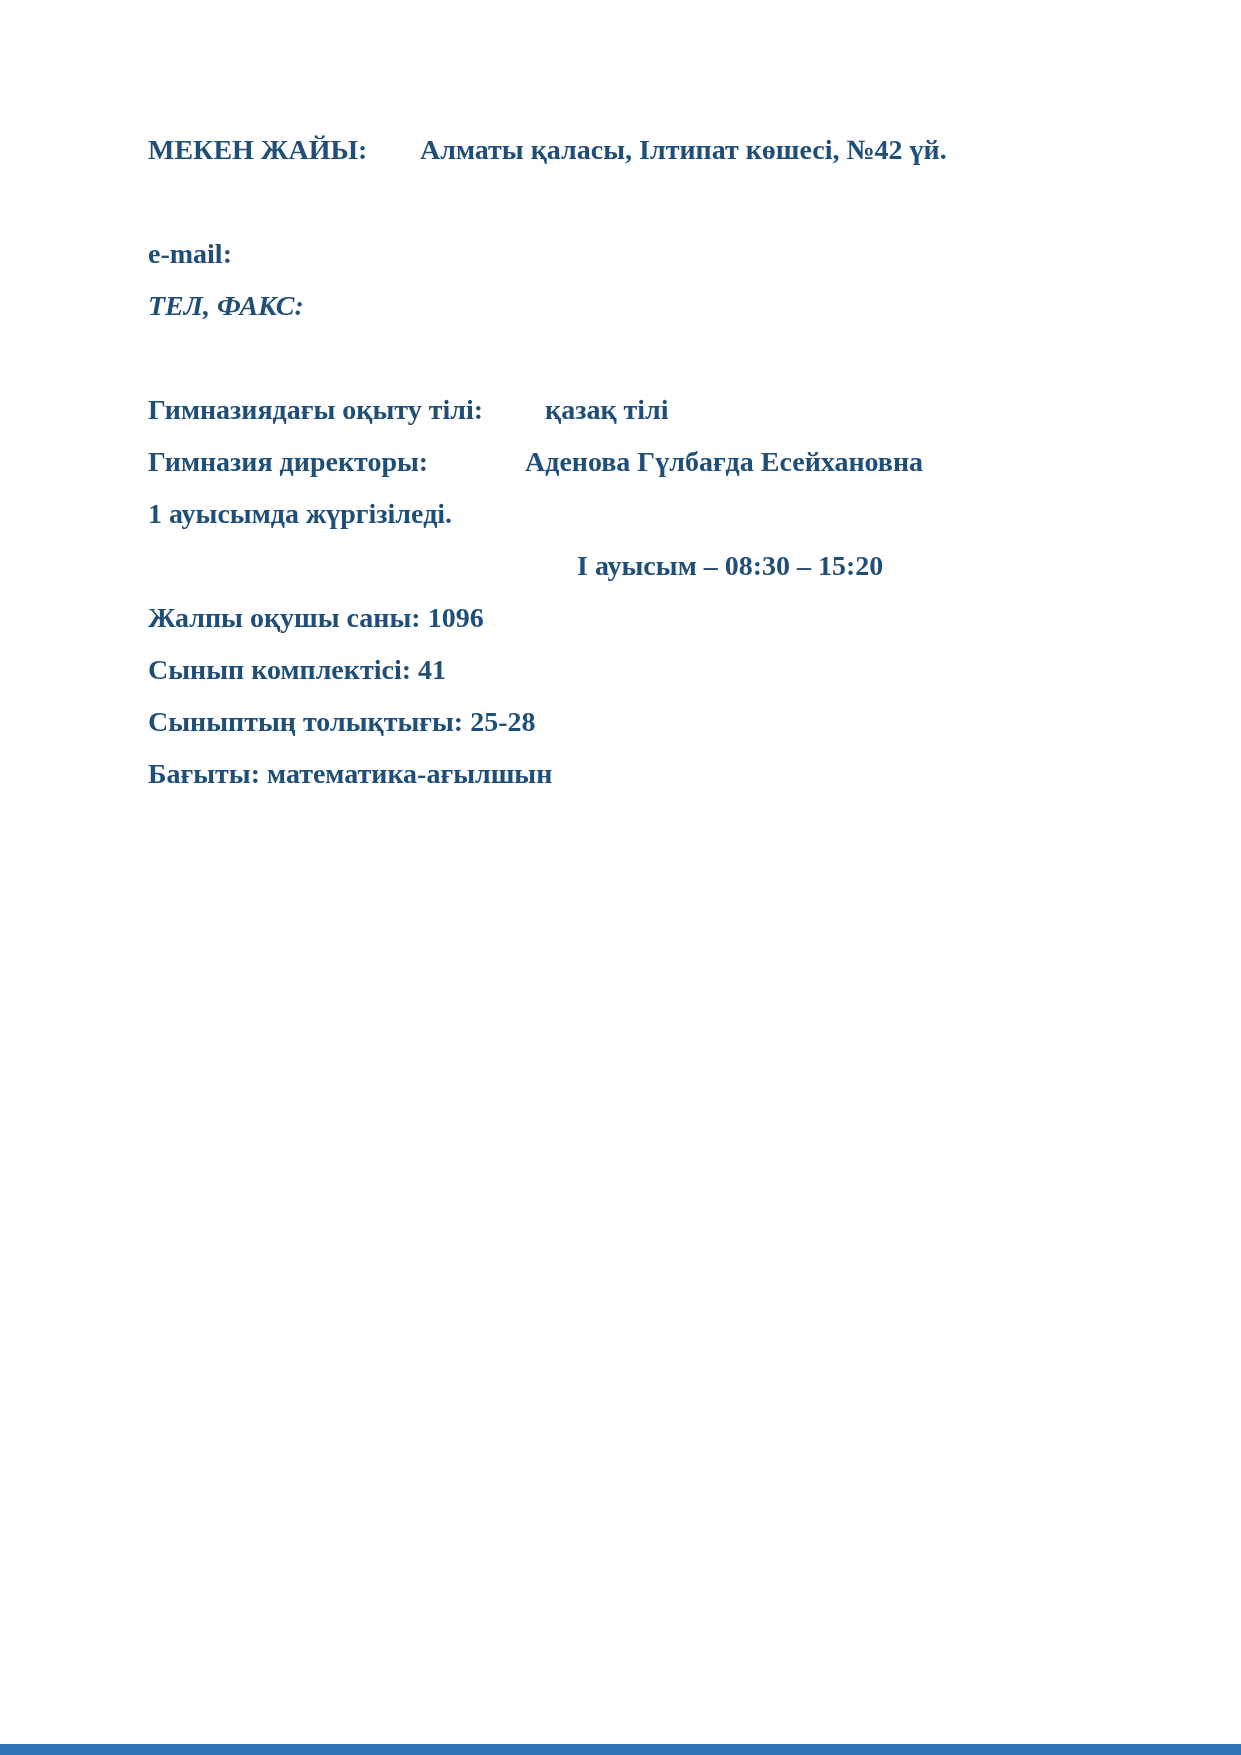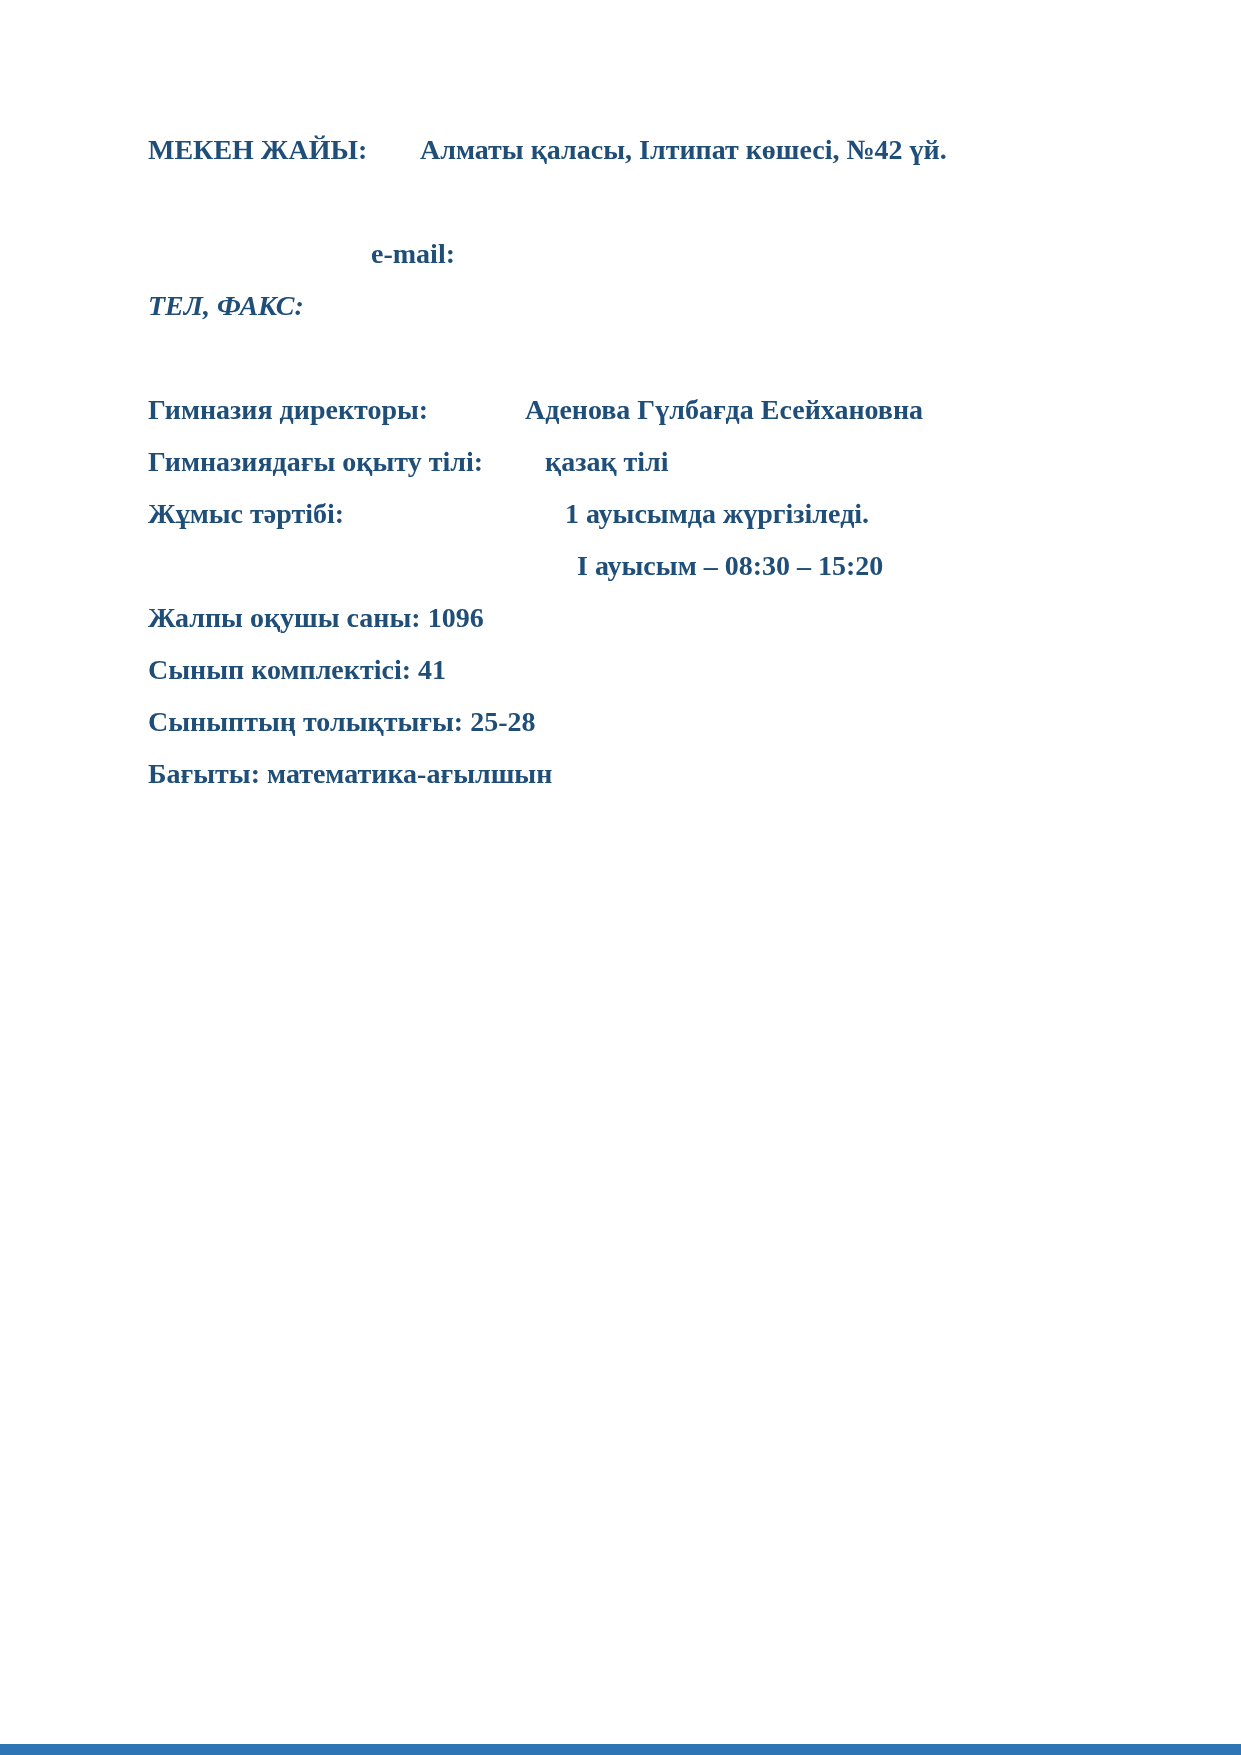--- a/index.html
+++ b/index.html
@@ -27,21 +27,21 @@
   .row {
     display: flex;
     align-items: baseline;
     line-height: 52px;
     white-space: nowrap;
   }
   .row .label { flex: 0 0 auto; }
   .row .value { flex: 0 0 auto; }
   
   .row.address  .label { width: 272px; }
-  .row.email    .label { width: 307px; text-align: right; }
+  .row.email    .label { width: 307px; }
   .row.phone    .label { width: 314px; font-style: italic; }
   .row.director .label { width: 377px; }
   .row.language .label { width: 397px; }
   .row.schedule .label { width: 417px; }
   .row.shift    { padding-left: 429px; }
   .spacer { height: 52px; }
   .underline { text-decoration: underline; }
   .footer-bar {
     position: absolute;
     left: 0;
@@ -66,32 +66,31 @@
     <div class="row email">
       <span class="label">e-mail:</span>
     </div>
 
     <div class="row phone">
       <span class="label">ТЕЛ, ФАКС:</span>
     </div>
 
     <div class="spacer"></div>
 
+    <div class="row language">
+      <span class="label">Гимназиядағы оқыту тілі:</span>
+      <span class="value">қазақ тілі</span>
+    </div>
+
     <div class="row director">
       <span class="label">Гимназия директоры:</span>
       <span class="value">Аденова Гүлбағда Есейхановна</span>
     </div>
 
-    <div class="row language">
-      <span class="label">Гимназиядағы оқыту тілі:</span>
-      <span class="value">қазақ тілі</span>
-    </div>
-
     <div class="row schedule">
-      <span class="label">Жұмыс тәртібі:</span>
       <span class="value">1 ауысымда жүргізіледі.</span>
     </div>
 
     <div class="row shift">
       <span class="value">I ауысым – 08:30 – 15:20</span>
     </div>
 
     <div class="row">
       <span>Жалпы оқушы саны: 1096</span>
     </div>

